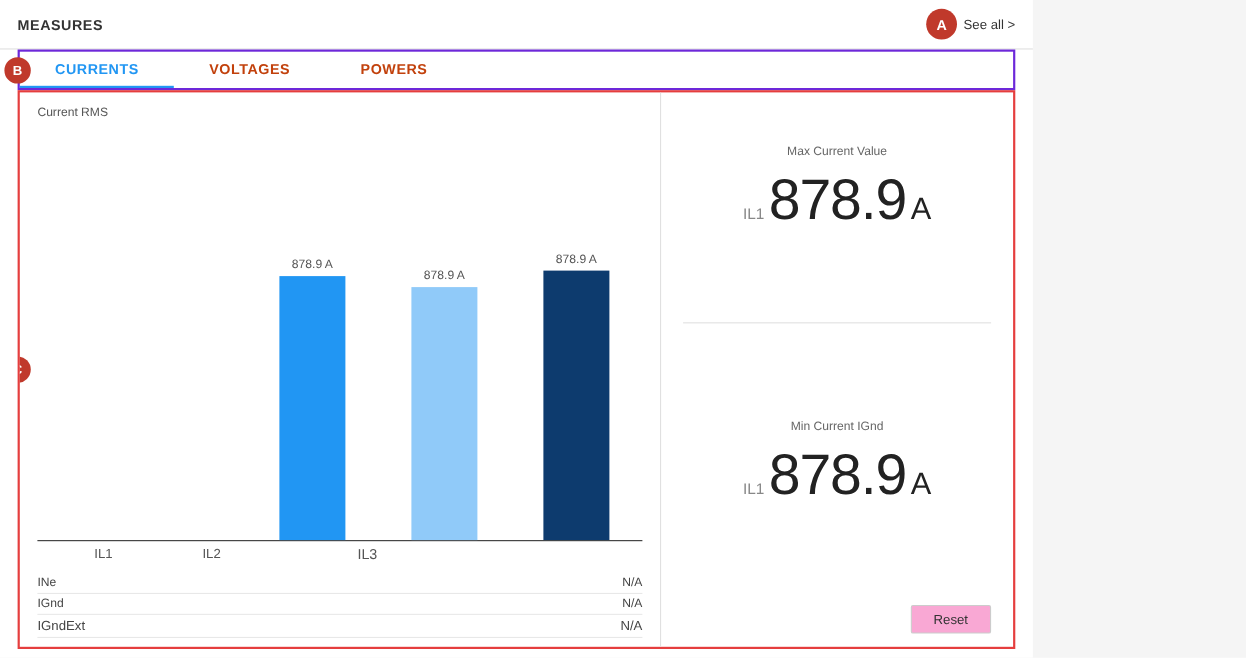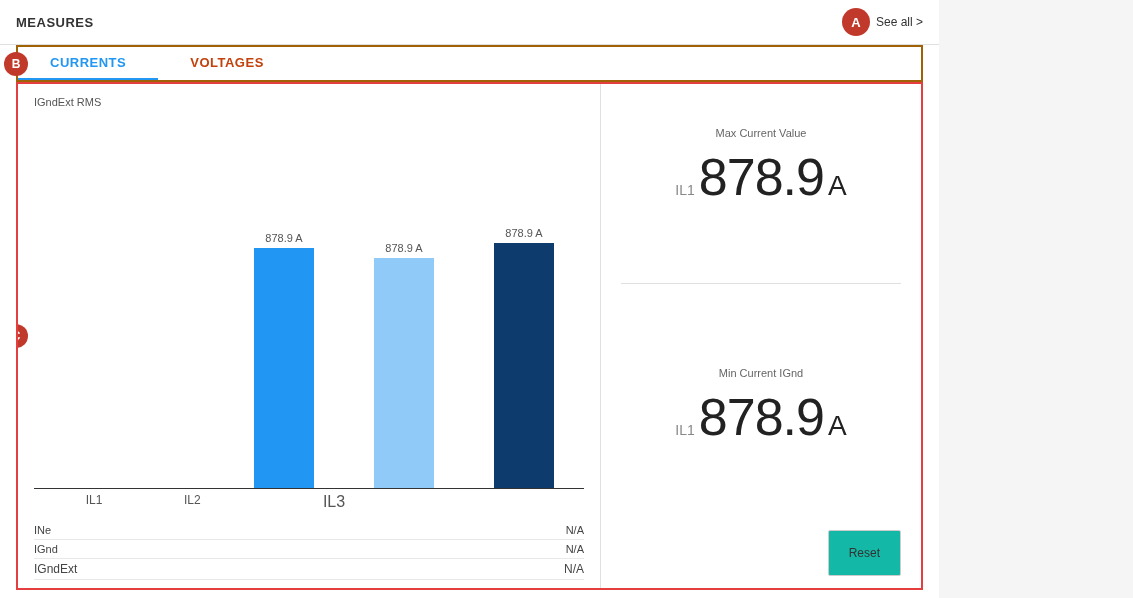--- a/index.html
+++ b/index.html
@@ -180,23 +180,23 @@
       margin: 0 0 8px 0;
     }
 
     .reset-row {
       display: flex;
       justify-content: flex-end;
       padding-top: 8px;
     }
 
     .reset-btn {
-      padding: 15px 20px;
+      padding: 5px 20px;
       border: 1px solid #ccc;
-      background: #14b8a6;
+      background: #f9a8d4;
       font-size: 12px;
       color: #333;
       cursor: pointer;
       border-radius: 2px;
     }
   </style>
 </head>
 <body>
 
 <div class="app-container">
@@ -204,33 +204,34 @@
   <div class="header">
     <span class="header-title">MEASURES</span>
     <div class="header-see-all">
       <div class="circle-badge">A</div>
       <span>See all &gt;</span>
     </div>
   </div>
 
   <div style="margin: 0 16px; position: relative;">
     <div class="circle-badge tab-b-badge" style="position:absolute;left:-12px;top:50%;transform:translateY(-50%);z-index:2;">B</div>
-    <div style="border: 2px solid #a16207; padding: 0;">
+    <div style="border: 2px solid #6d28d9; padding: 0;">
       <div class="tab-bar">
         <div class="tab-item active">CURRENTS</div>
         <div class="tab-item">VOLTAGES</div>
+        <div class="tab-item">POWERS</div>
       </div>
     </div>
   </div>
 
   <div style="flex:1; display:flex; margin: 0 16px 8px 16px; border: 2px solid #e53e3e; position: relative; overflow: hidden;">
     <div class="circle-badge" style="position:absolute;left:-14px;top:50%;transform:translateY(-50%);z-index:2;width:24px;height:24px;font-size:12px;">C</div>
 
     <div class="chart-panel">
-      <div class="chart-label">IGndExt RMS</div>
+      <div class="chart-label">Current RMS</div>
 
       <div class="bar-chart-area" id="bar-chart-area" style="height: 280px; justify-content: flex-end;">
 
       <div style="display: flex; flex-direction: column; align-items: center; gap: 4px; align-self: flex-end;">
             <div style="font-size: 11px; color: rgb(85, 85, 85);">878.9 A</div>
             <div style="width: 60px; height: 240px; background: rgb(33, 150, 243);"></div>
           </div>
           <div style="display: flex; flex-direction: column; align-items: center; gap: 4px; align-self: flex-end;">
             <div style="font-size: 11px; color: rgb(85, 85, 85);">878.9 A</div>
             <div style="width: 60px; height: 230px; background: rgb(144, 202, 249);"></div>
@@ -238,21 +239,21 @@
           <div style="display: flex; flex-direction: column; align-items: center; gap: 4px; align-self: flex-end;">
             <div style="font-size: 11px; color: rgb(85, 85, 85);">878.9 A</div>
             <div style="width: 60px; height: 245px; background: rgb(13, 59, 110);"></div>
           </div>
         </div>
 
       <div id="bar-labels-row" style="display:flex; gap:60px; padding: 0 30px; margin-top:4px;">
 
       <div style="font-size: 12px; color: rgb(85, 85, 85); width: 60px; text-align: center;">IL1</div>
           <div style="font-size: 12px; color: rgb(85, 85, 85); width: 60px; text-align: left;">IL2</div>
-          <div style="font-size: 16px; color: rgb(85, 85, 85); width: 60px; text-align: center;">IL3</div>
+          <div style="font-size: 13px; color: rgb(85, 85, 85); width: 60px; text-align: center;">IL3</div>
         </div>
 
       <div class="extra-rows" id="extra-rows">
 
       <div style="display: flex; justify-content: space-between; font-size: 11px; color: rgb(68, 68, 68); padding: 3px 0px; border-bottom: 1px solid rgb(232, 232, 232);">
             <span>INe</span>
             <span>N/A</span>
           </div>
           <div style="display: flex; justify-content: space-between; font-size: 11px; color: rgb(68, 68, 68); padding: 3px 0px; border-bottom: 1px solid rgb(232, 232, 232);">
             <span>IGnd</span>

